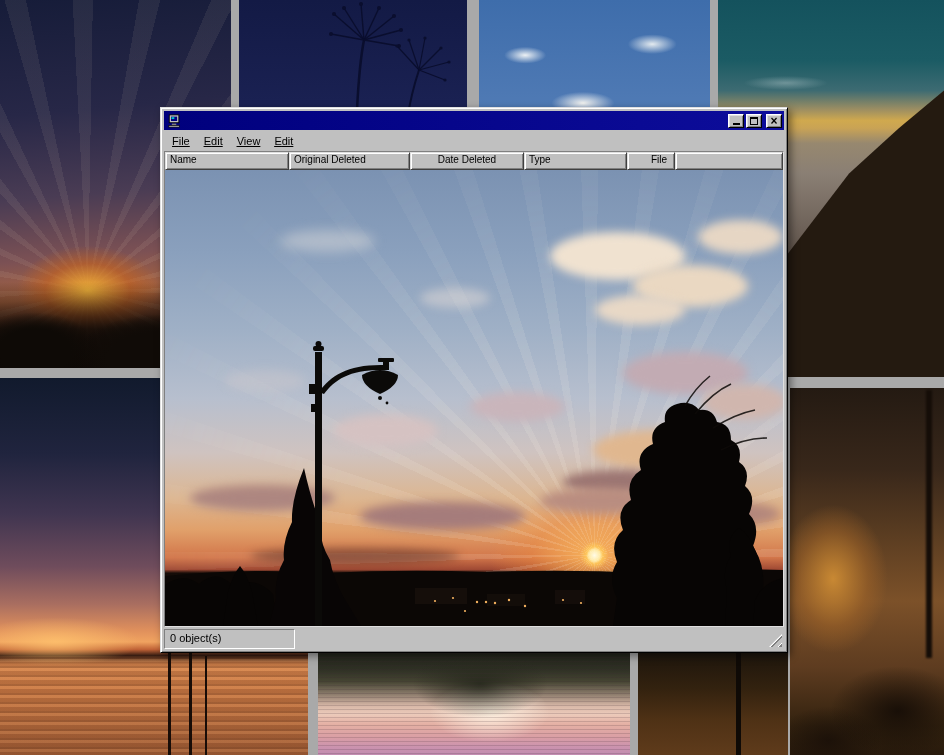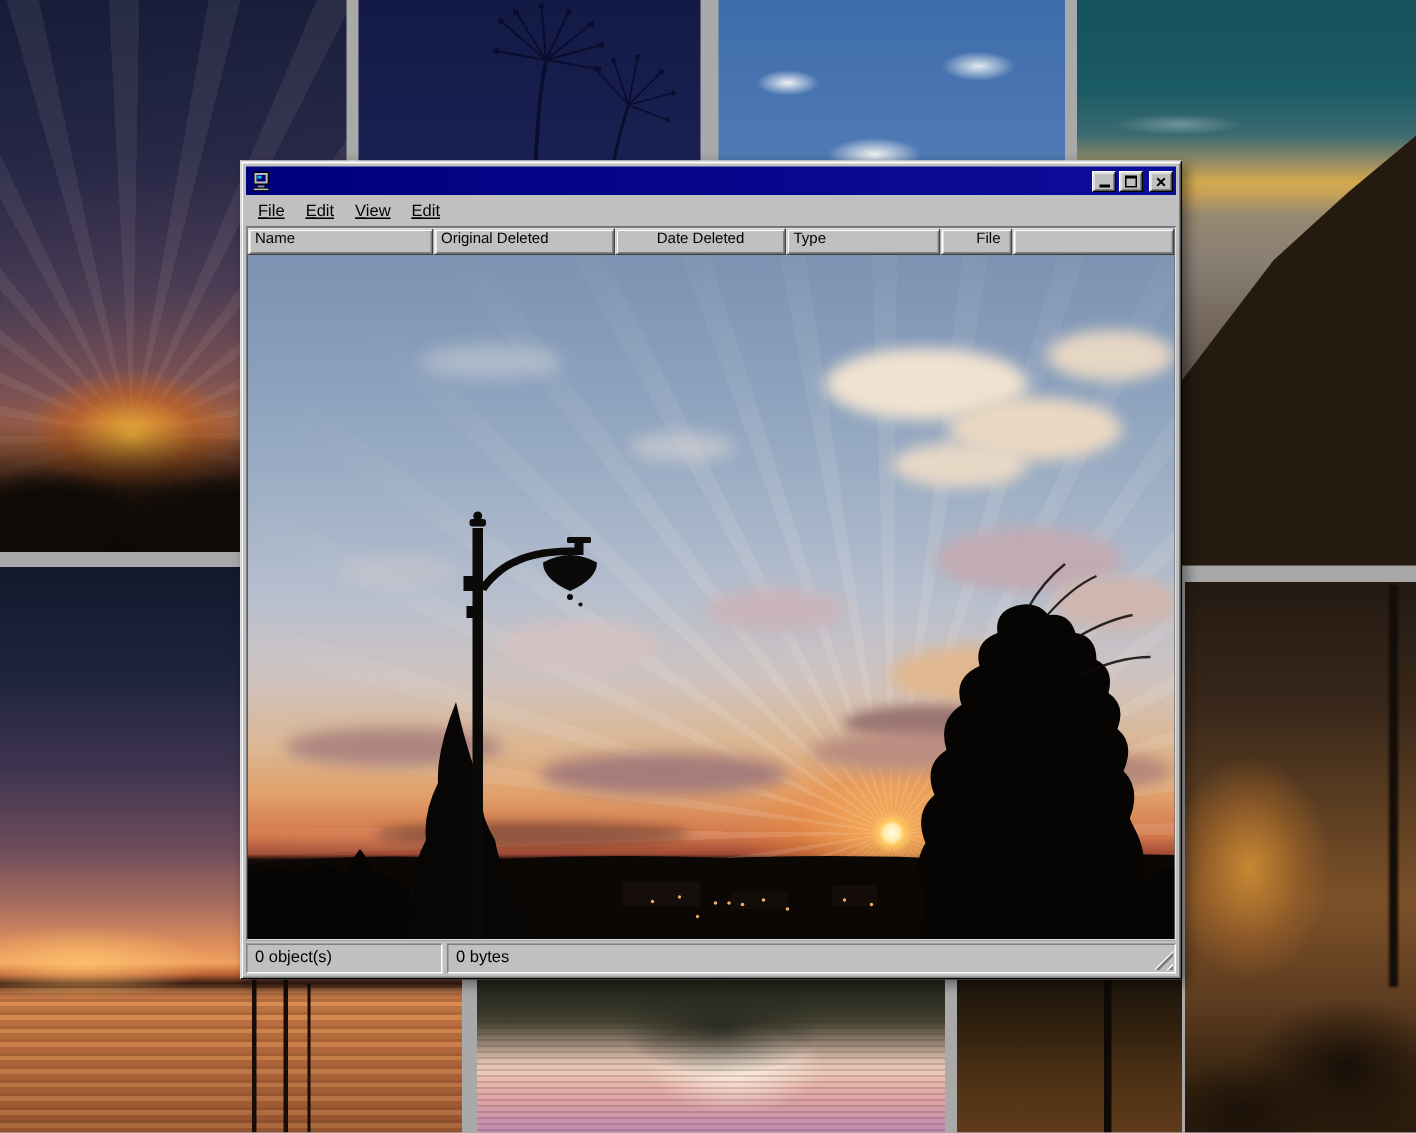--- a/index.html
+++ b/index.html
@@ -308,16 +308,15 @@
           <circle cx="222" cy="233" r="1.4"></circle>
           <rect x="144" y="214" width="8" height="10"></rect>
           <rect x="146" y="234" width="6" height="8"></rect>
         </g>
       </svg>
     </div>
   </div>
 
   <div class="statusbar">
     <div class="spanel sp1">0 object(s)</div>
-    <div class="spanel sp2">0 bytes</div>
     <div class="grip"></div>
   </div>
 </div>
 
 </body></html>

